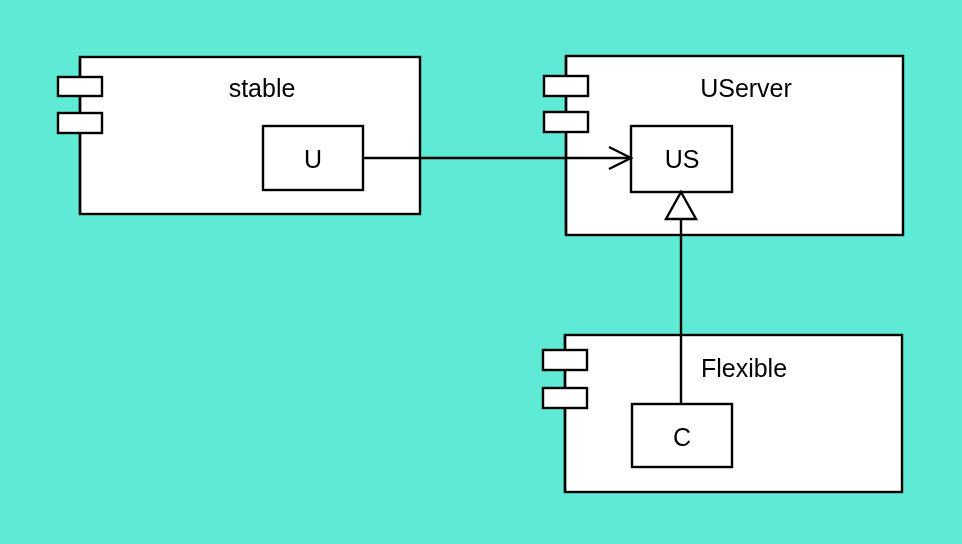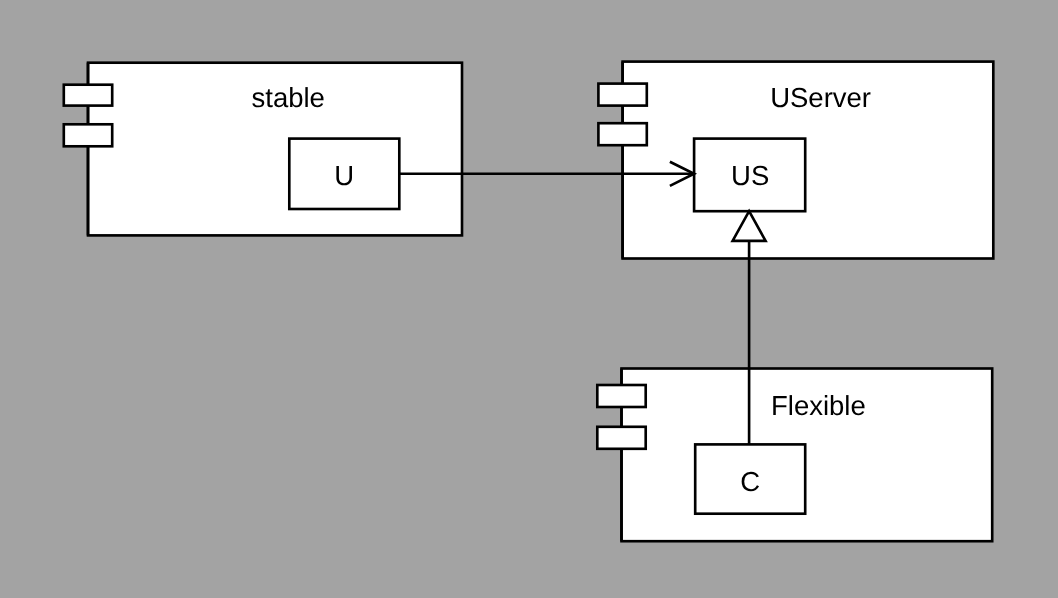--- a/index.html
+++ b/index.html
@@ -8,21 +8,21 @@
     padding: 0;
     background: #ffffff;
   }
   body {
     font-family: "Liberation Sans", sans-serif;
   }
   #diagram-canvas {
     position: relative;
     width: 962px;
     height: 544px;
-    background: #a3a3a3;
+    background: #5eead4;
     overflow: hidden;
   }
   #diagram-svg {
     position: absolute;
     left: 0;
     top: 0;
     width: 962px;
     height: 544px;
     display: block;
   }

